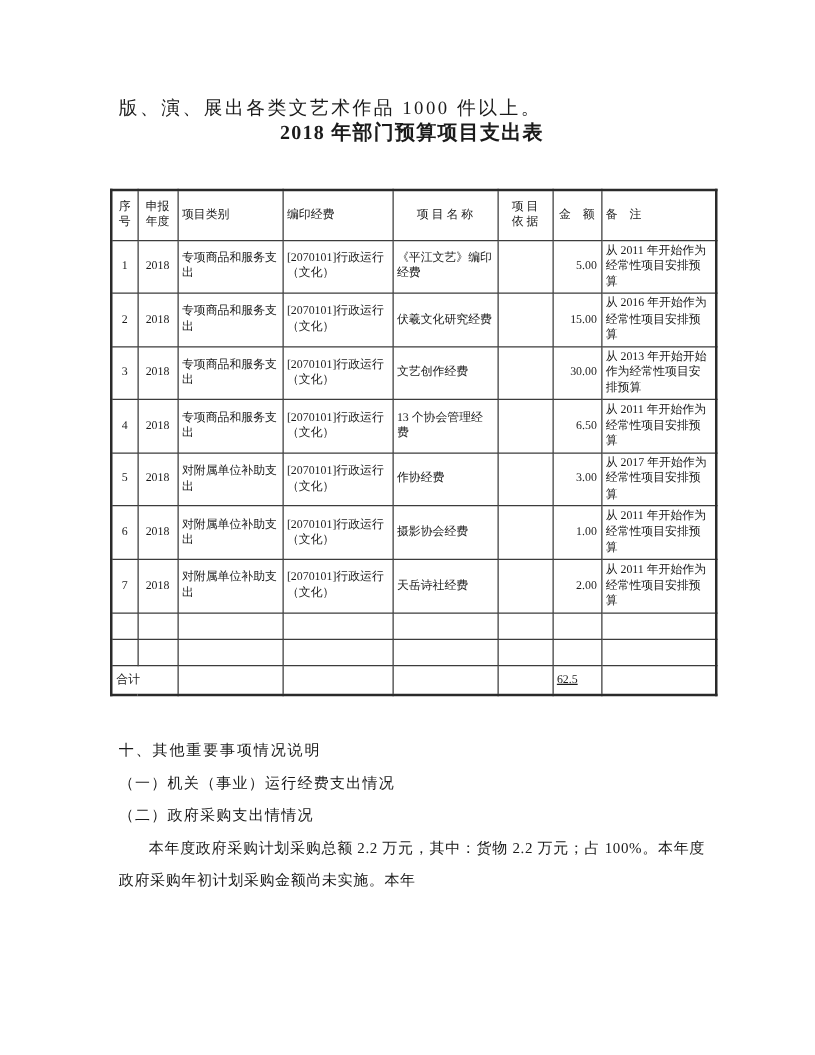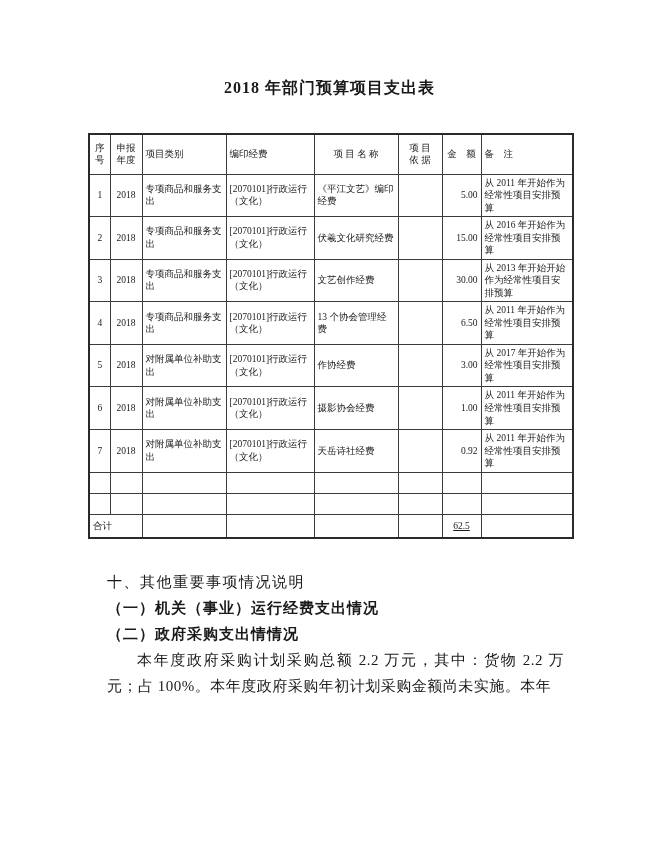--- a/index.html
+++ b/index.html
@@ -53,33 +53,34 @@
 
   tr.head-row  { height: 40px; }
   tr.data-row  { height: 37px; }
   tr.empty-row { height: 21px; }
   tr.total-row { height: 24px; padding-left: 25px; }
 
   th.pre { white-space: pre-line; }
   .ta-c { text-align: center; }
   .ta-l { text-align: left; }
   td.amt { vertical-align: bottom; text-align: right; padding-bottom: 3px; }
-  td.amt-mid { vertical-align: middle; text-align: center; text-decoration: underline; }
-
-  .notes { margin-top: 30px; font-size: 15px; line-height: 26px; margin-left: 12px; }
+  td.amt-mid { vertical-align: middle; text-align: left; text-decoration: underline; }
+
+  .notes { margin-top: 30px; font-size: 12px; line-height: 26px; }
   .notes p { text-align: justify; text-justify: inter-character; letter-spacing: 0.5px; }
   .notes .sec-title { letter-spacing: 1.5px; }
-  .notes .bold-head { font-weight: bold; letter-spacing: 1px; }
+  .notes .bold-head { font-weight: normal; letter-spacing: 1px; }
   .notes .indent { text-indent: 2em; }
 </style>
 </head>
 <body>
 
 <div class="doc">
 
+  <p class="intro-line">版、演、展出各类文艺术作品 1000 件以上。</p>
 
   <h1 class="table-title">2018 年部门预算项目支出表</h1>
 
   <table class="budget">
     <colgroup>
       <col class="c-seq">
         <col class="c-year">
         <col class="c-cat">
         <col class="c-fun">
       <col class="c-name">
@@ -162,21 +163,21 @@
         <td class="amt">1.00</td>
         <td class="ta-l">从 2011 年开始作为经常性项目安排预算</td>
       </tr>
       <tr class="data-row">
         <td class="ta-c">7</td>
         <td class="ta-c">2018</td>
         <td class="ta-l">对附属单位补助支出</td>
         <td class="ta-l">[2070101]行政运行（文化）</td>
         <td class="ta-l">天岳诗社经费</td>
         <td></td>
-        <td class="amt">0.92</td>
+        <td class="amt">2.00</td>
         <td class="ta-l">从 2011 年开始作为经常性项目安排预算</td>
       </tr>
 
       <tr class="empty-row">
         <td></td>
           <td></td>
           <td></td>
           <td></td>
         <td></td>
           <td></td>

